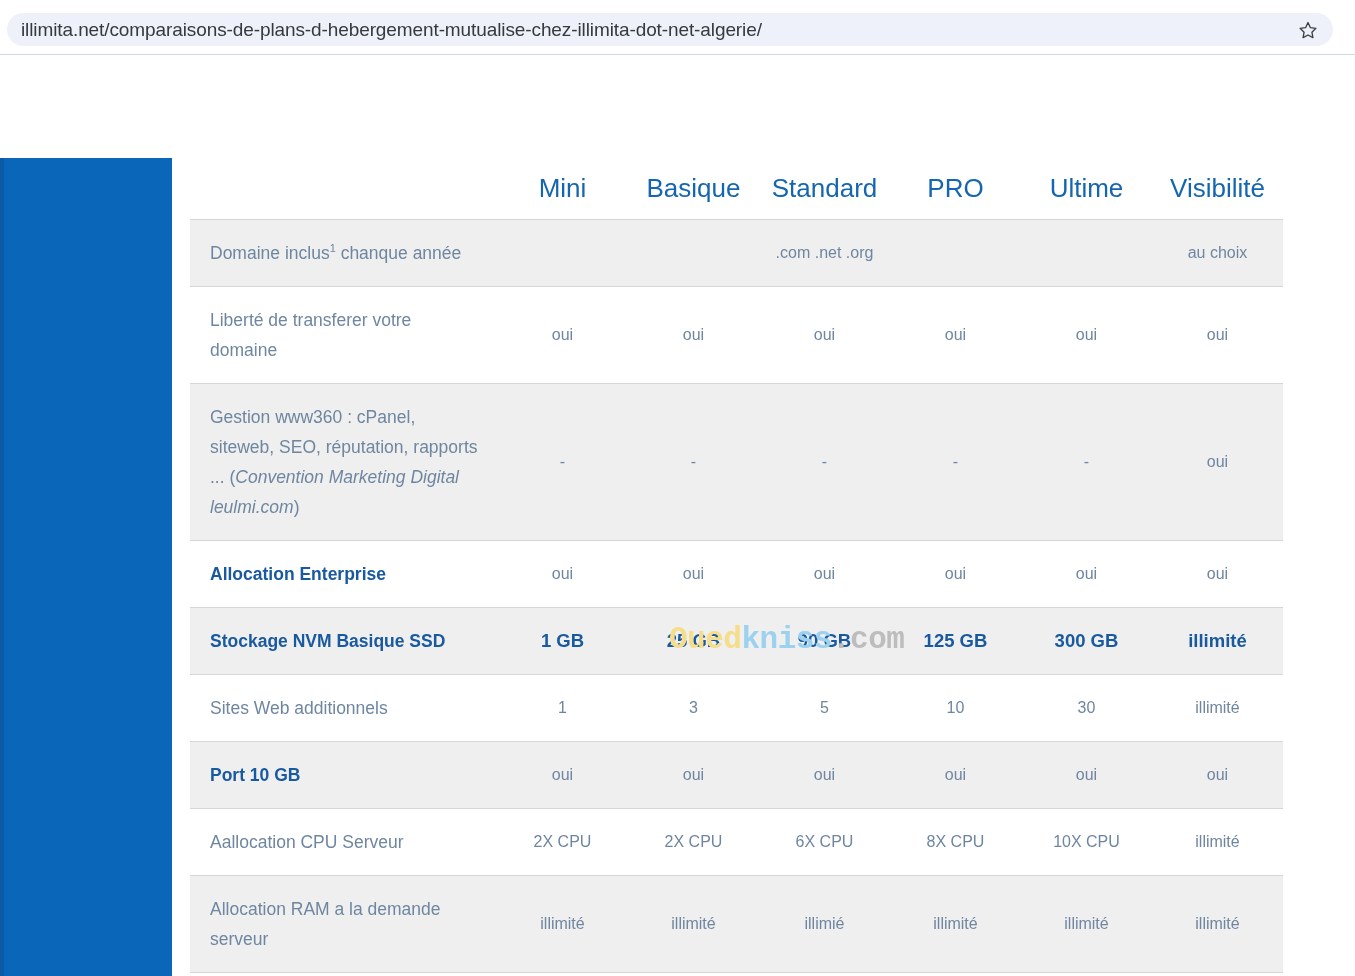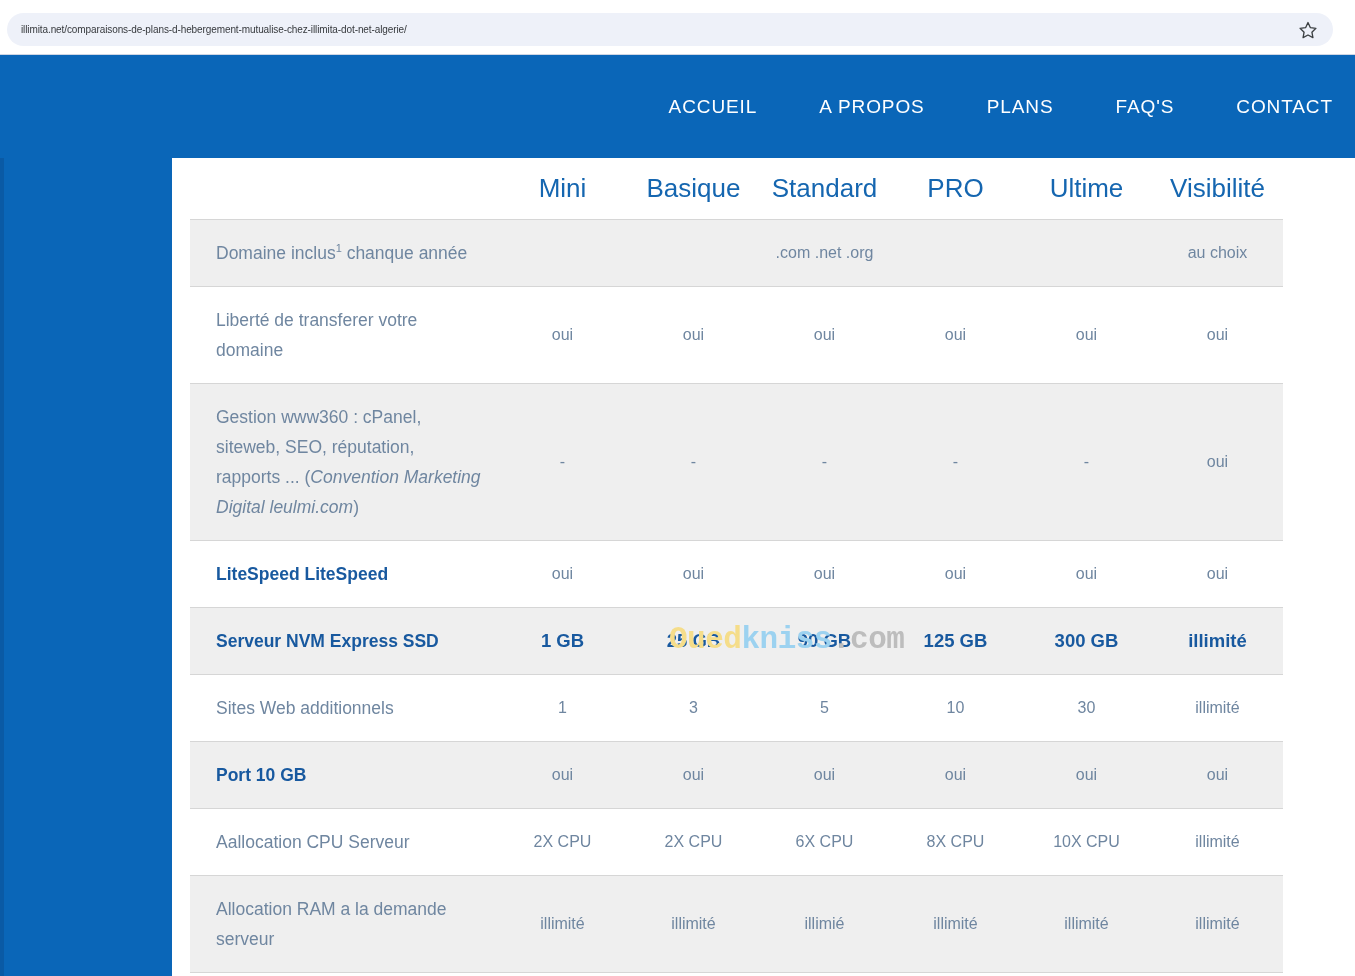--- a/index.html
+++ b/index.html
@@ -32,21 +32,21 @@
     height: 33px;
     background: #eef1f9;
     border-radius: 17px;
     box-sizing: border-box;
     display: flex;
     align-items: center;
     cursor: text;
   }
   .omnibox-url {
     padding-left: 14px;
-    font-size: 10px;
+    font-size: 19px;
     color: #36393d;
     letter-spacing: -0.1px;
     white-space: nowrap;
     overflow: hidden;
   }
   .star-btn {
     position: absolute;
     right: 14px;
     top: 50%;
     transform: translateY(-50%);
@@ -164,21 +164,21 @@
 
   tbody tr { border-top: 1px solid #d6d6d6; }
   tbody tr.shaded { background: #efefef; }
   tbody tr.plain  { background: #ffffff; }
   tbody tr:last-child { border-bottom: 1px solid #d6d6d6; }
 
   td.feature {
     font-size: 17.5px;
     color: #6f86a0;
     line-height: 30px;
-    padding: 18px 14px 18px 26px;
+    padding: 18px 14px 18px 20px;
     letter-spacing: 0px;
     margin-top: 12px;
   }
   td.feature.strong {
     color: #18599f;
     font-weight: bold;
   }
   td.feature em {
     font-style: italic;
     text-align: right;
@@ -228,29 +228,20 @@
       <svg width="20" height="20" viewBox="0 0 24 24" fill="none" stroke="#3c4043" stroke-width="1.6" stroke-linejoin="round">
         <polygon points="12,3 14.9,9.2 21.5,10 16.7,14.6 17.9,21.1 12,18 6.1,21.1 7.3,14.6 2.5,10 9.1,9.2"></polygon>
       </svg>
     </span>
   </div>
   <div class="chrome-bottom-line"></div>
 </div>
 
 <div class="page">
 
-  <div class="topnav">
-    <div class="nav-links">
-      <span class="nav-link">ACCUEIL</span>
-      <span class="nav-link">A PROPOS</span>
-      <span class="nav-link">PLANS</span>
-      <span class="nav-link">FAQ'S</span>
-      <span class="nav-link">CONTACT</span>
-    </div>
-  </div>
 
   <div class="sidebar"></div>
   <div class="sidebar-edge"></div>
 
   <div class="content">
 
     <div class="watermark">
       <span class="wm-a">Oued</span><span class="wm-b">kniss</span><span class="wm-c">.com</span>
     </div>
 
@@ -297,31 +288,31 @@
           <td class="feature"><span>Gestion www360 : cPanel, siteweb, SEO, réputation, rapports ... (</span><em>Convention Marketing Digital leulmi.com</em><span>)</span></td>
           <td class="val">-</td>
           <td class="val">-</td>
           <td class="val">-</td>
           <td class="val">-</td>
           <td class="val">-</td>
           <td class="val">oui</td>
         </tr>
 
         <tr class="plain">
-          <td class="feature strong">LiteSpeed LiteSpeed</td>
-          <td class="val">oui</td>
-          <td class="val">oui</td>
-          <td class="val">oui</td>
-          <td class="val">oui</td>
-          <td class="val">oui</td>
-          <td class="val">oui</td>
-        </tr>
-
-        <tr class="shaded">
-          <td class="feature strong">Serveur NVM Express SSD</td>
+          <td class="feature strong">Allocation Enterprise</td>
+          <td class="val">oui</td>
+          <td class="val">oui</td>
+          <td class="val">oui</td>
+          <td class="val">oui</td>
+          <td class="val">oui</td>
+          <td class="val">oui</td>
+        </tr>
+
+        <tr class="shaded">
+          <td class="feature strong">Stockage NVM Basique SSD</td>
           <td class="val strong">1 GB</td>
           <td class="val strong">25 GB</td>
           <td class="val strong">90 GB</td>
           <td class="val strong">125 GB</td>
           <td class="val strong">300 GB</td>
           <td class="val strong">illimité</td>
         </tr>
 
         <tr class="plain">
           <td class="feature">Sites Web additionnels</td>

